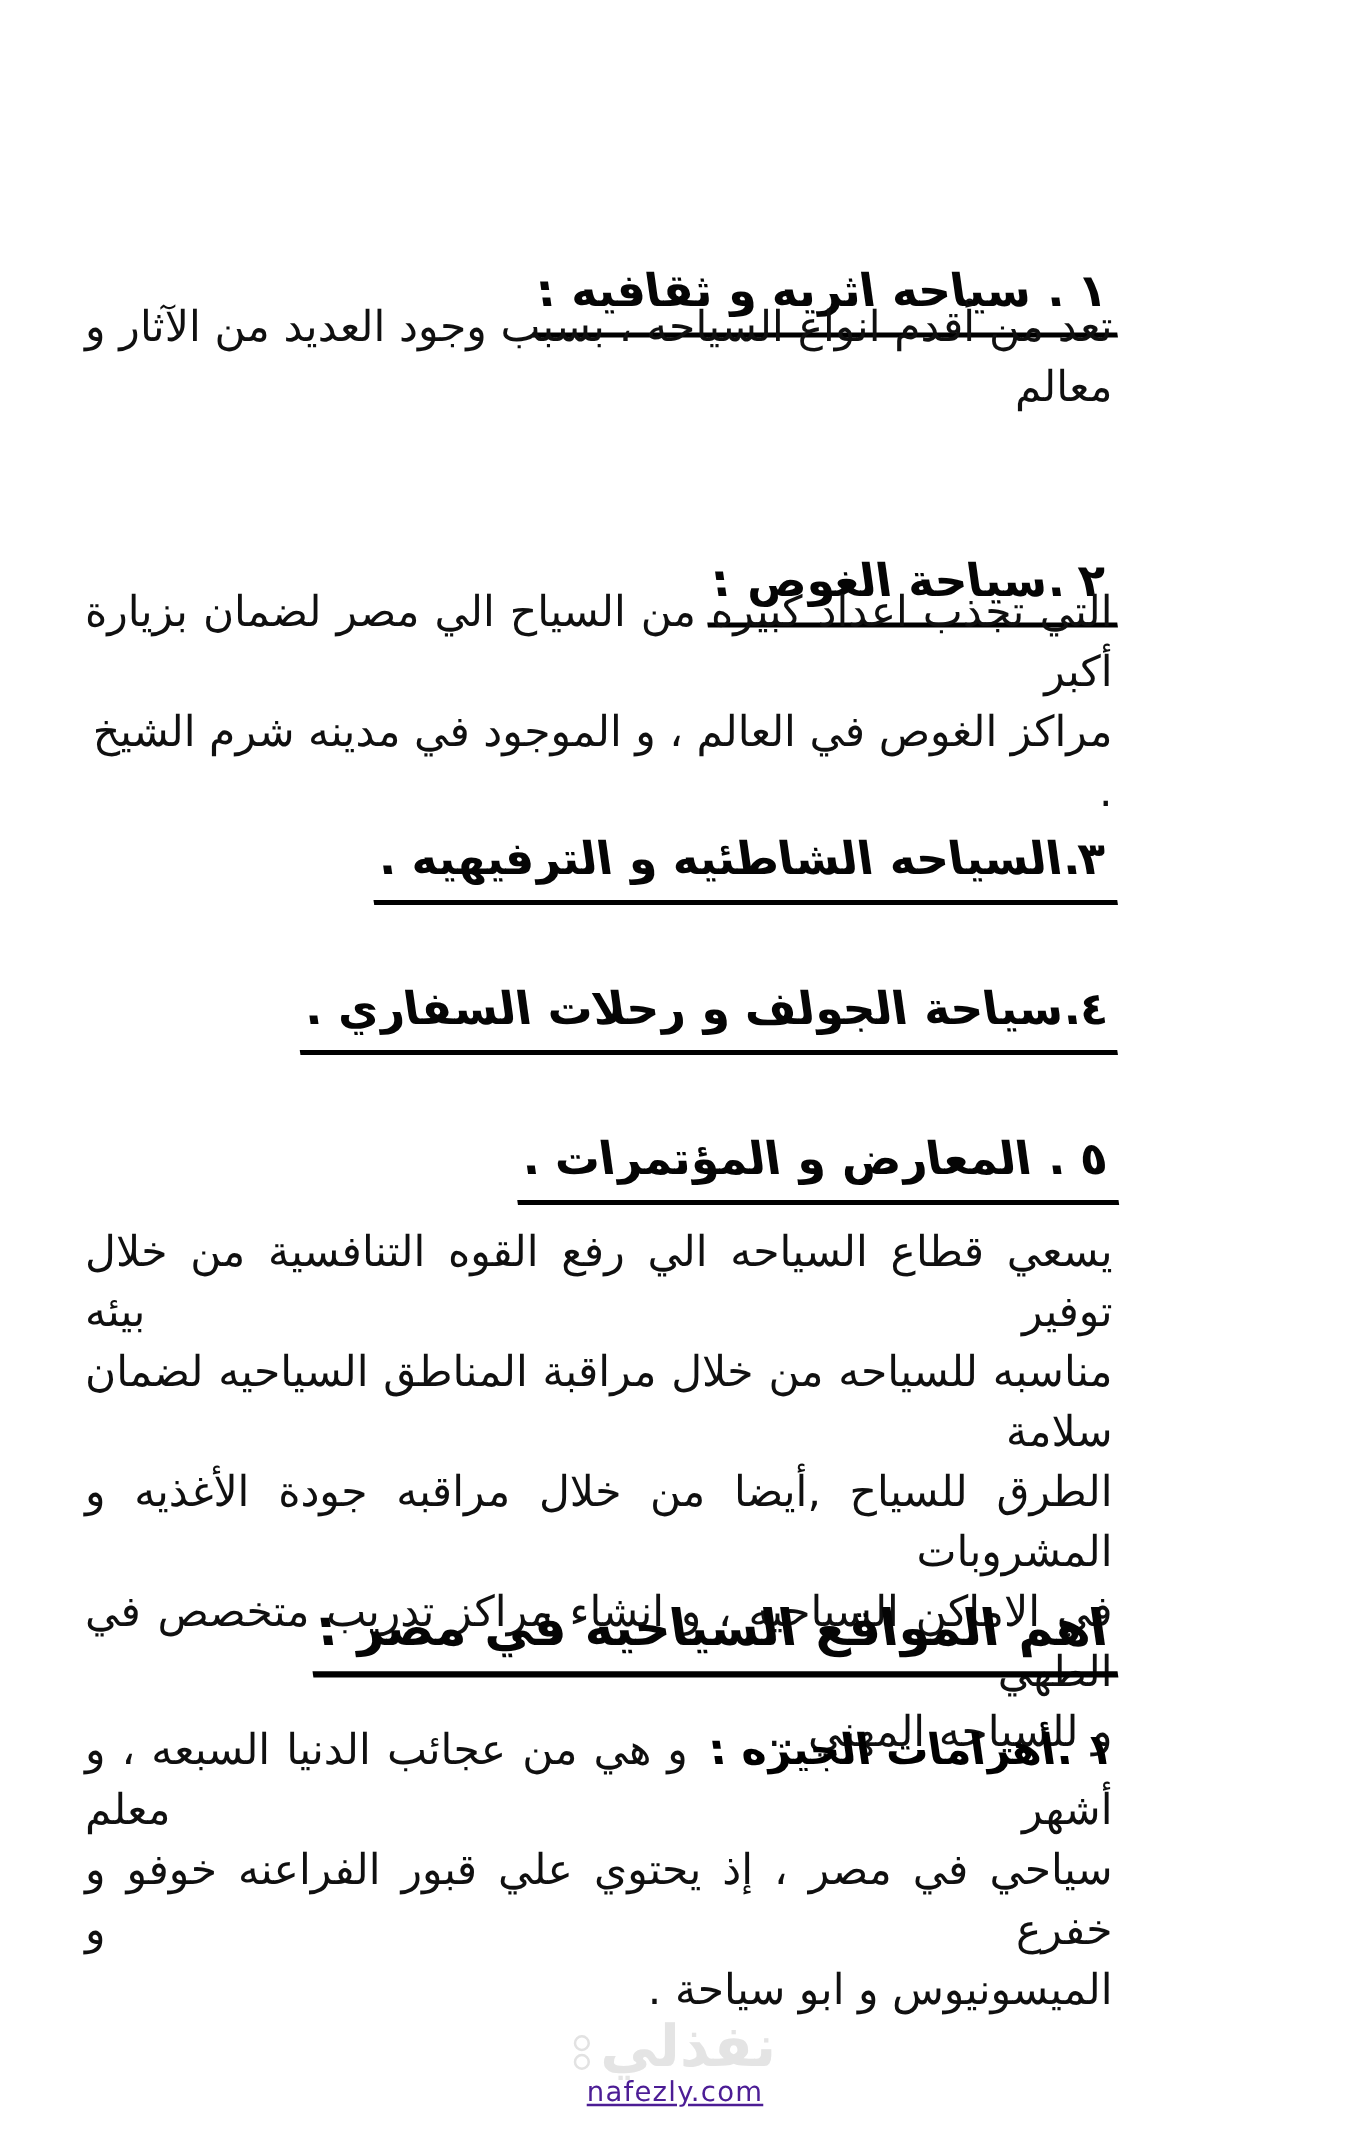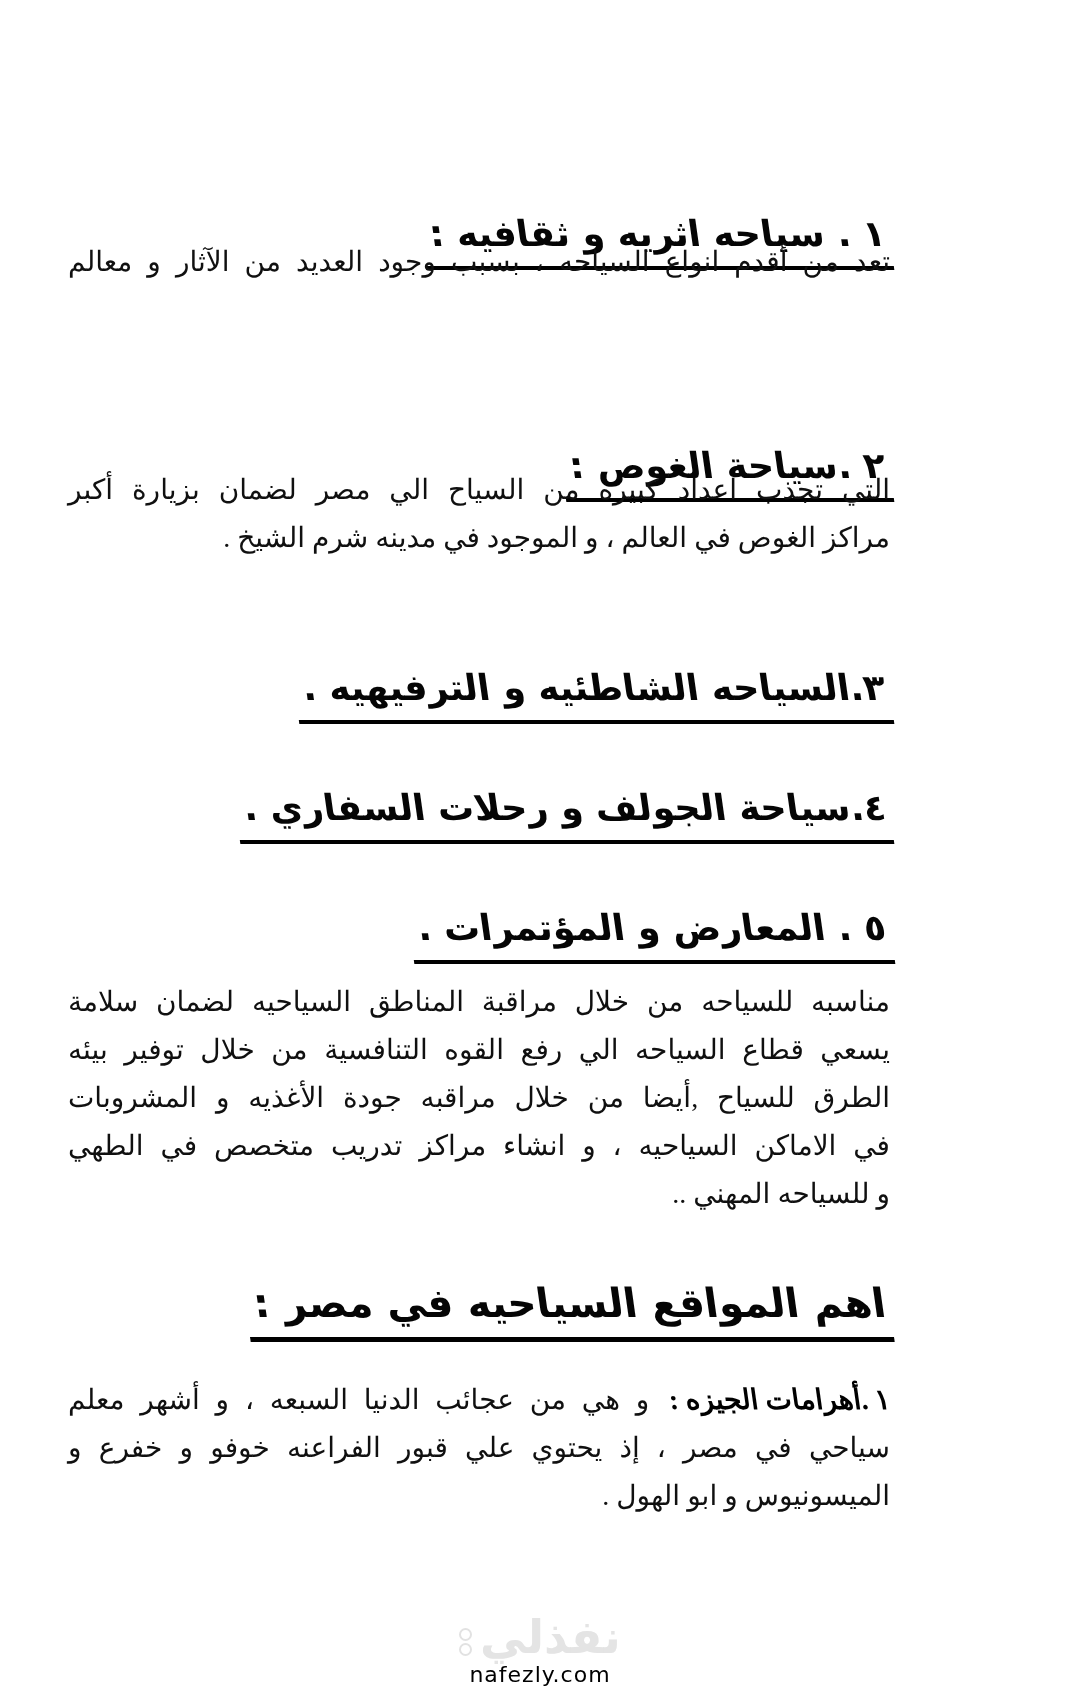--- a/index.html
+++ b/index.html
@@ -29,21 +29,21 @@
   }
   .heading .hl {
     display: inline-block;
     transform: skewX(8deg);
     border-bottom: 4px solid #000;
     padding: 0 4px 6px 8px;
   }
   .heading.big { font-size: 40px; line-height: 56px; }
   .heading.big .hl { border-bottom-width: 5px; }
   
-  .para { font-size: 28px; line-height: 48px; color: #101010; font-family: Liberation Serif, serif; }
+  .para { font-size: 34px; line-height: 48px; color: #101010; }
   .para .line { text-align: right; }
   .para .line.fill { text-align: justify; text-align-last: justify; }
   .lead {
     display: inline-block;
     transform: skewX(8deg);
     font-weight: 700;
     color: #000;
     padding-left: 4px;
   }
   
@@ -79,23 +79,24 @@
   }
   .wm-dots { display: inline-flex; flex-direction: column; gap: 2px; margin-bottom: 6px; }
   .wm-dots i {
     width: 9px; height: 9px;
     border: 2px solid #e2e2e2;
     border-radius: 50%;
     display: block;
   }
   .wm-site {
     font-size: 22px;
-    color: #000000;
+    color: #4c1d95;
     letter-spacing: 1px;
     line-height: 26px;
+    text-decoration: underline;
   }
 </style>
 </head>
 <body>
 
 <main>
 
   <h2 class="block heading pos-h1">
     <span class="hl">١ . سياحه اثريه و ثقافيه :</span>
   </h2>
@@ -117,37 +118,37 @@
 
   <h2 class="block heading pos-h4">
     <span class="hl">٤.سياحة الجولف و رحلات السفاري .</span>
   </h2>
 
   <h2 class="block heading pos-h5">
     <span class="hl">٥ . المعارض و المؤتمرات .</span>
   </h2>
 
   <div class="block para pos-p3">
+    <div class="line fill">يسعي قطاع السياحه الي رفع القوه التنافسية من خلال توفير بيئه</div>
     <div class="line fill">مناسبه للسياحه من خلال مراقبة المناطق السياحيه لضمان سلامة</div>
-    <div class="line fill">يسعي قطاع السياحه الي رفع القوه التنافسية من خلال توفير بيئه</div>
     <div class="line fill">الطرق للسياح ,أيضا من خلال مراقبه جودة الأغذيه و المشروبات</div>
     <div class="line fill">في الاماكن السياحيه ، و انشاء مراكز تدريب متخصص في الطهي</div>
     <div class="line">و للسياحه المهني ..</div>
   </div>
 
   <h2 class="block heading big pos-h6">
     <span class="hl">اهم المواقع السياحيه في مصر :</span>
   </h2>
 
   <div class="block para pos-p4">
     <div class="line fill">
       <span class="lead">١ .أهرامات الجيزه :</span><span> و هي من عجائب الدنيا السبعه ، و أشهر معلم</span>
     </div>
     <div class="line fill">سياحي في مصر ، إذ يحتوي علي قبور الفراعنه خوفو و خفرع و</div>
-    <div class="line">الميسونيوس و ابو الهول .</div>
+    <div class="line">الميسونيوس و ابو سياحة .</div>
   </div>
 
   <div class="watermark">
     <div class="wm-row">
       <span class="wm-dots">
           <i></i>
           <i></i>
         </span>
       <span class="wm-logo">نفذلي</span>
     </div>

